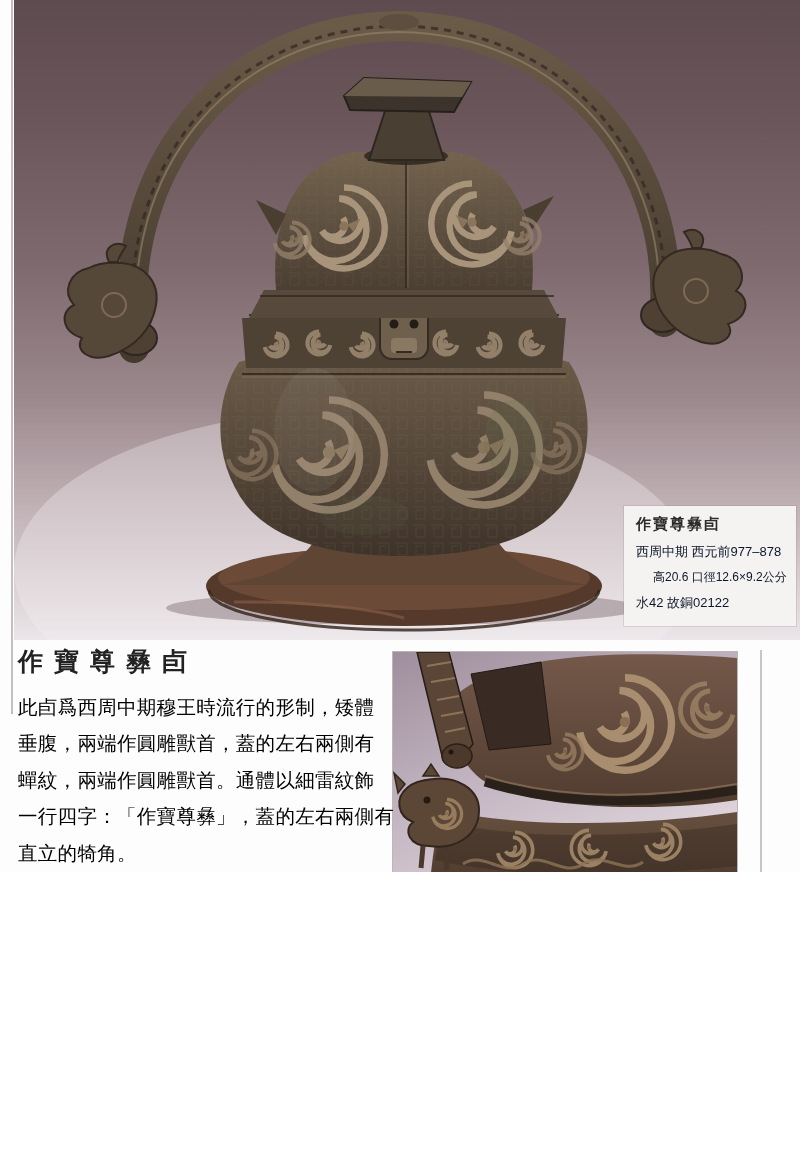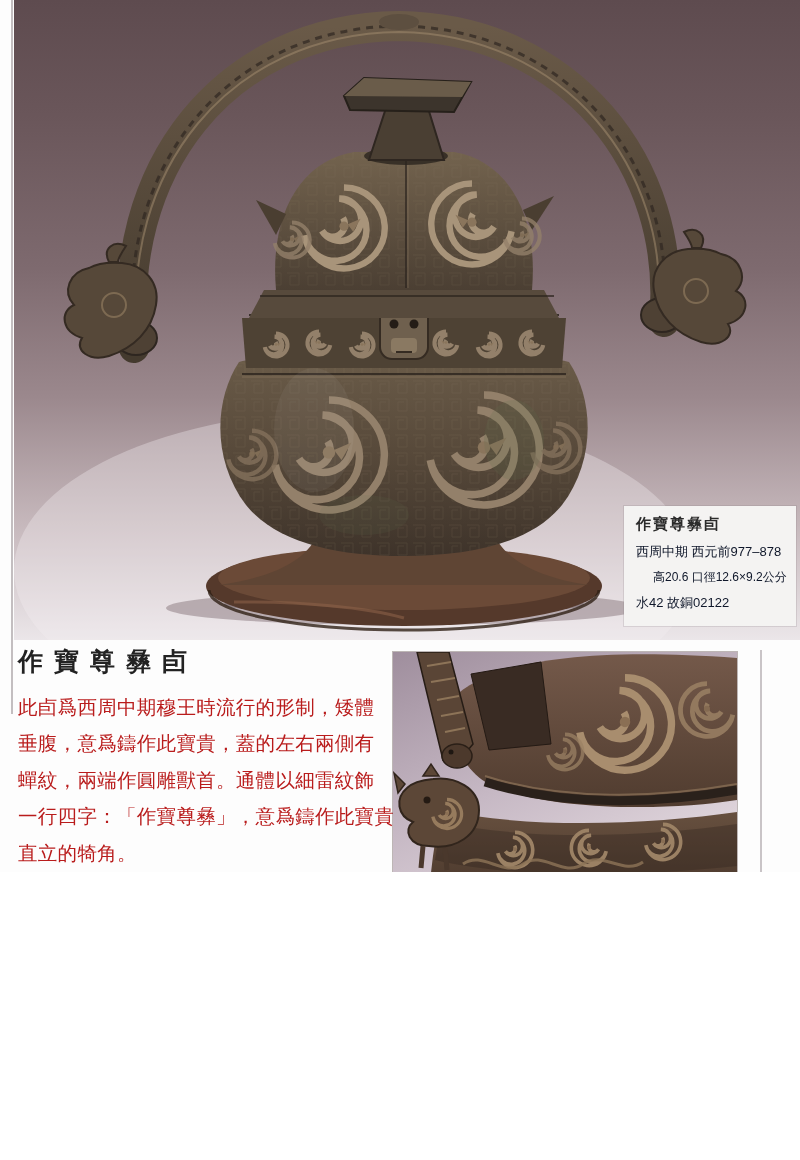--- a/index.html
+++ b/index.html
@@ -13,21 +13,21 @@
   
   .caption-box{position:absolute;left:610px;top:506px;width:172px;height:120px;background:#f4f3f2;
                box-sizing:border-box;padding:9px 6px 6px 12px;box-shadow:0 0 0 1px rgba(120,110,115,.18);}
   .cap-title{font-size:15px;font-weight:bold;letter-spacing:2px;color:#2b2b2b;margin:0 0 9px 0;}
   .cap-line{font-size:13px;color:#0f172a;margin:0 0 8px 0;white-space:nowrap;}
   .cap-line.small{font-size:12px;margin-left:17px;}
   
   .article{position:absolute;left:18px;top:644px;width:380px;}
   .article-title{font-size:25px;font-weight:600;letter-spacing:11px;color:#222;margin:0;line-height:34px;}
   .article-body{margin-top:11px;}
-  .article-line{font-size:19.5px;color:#b91c1c;line-height:36.4px;white-space:nowrap;letter-spacing:.3px;}
+  .article-line{font-size:19.5px;color:#000000;line-height:36.4px;white-space:nowrap;letter-spacing:.3px;}
   
   .detail-photo{position:absolute;margin:0;box-shadow:0 0 0 1px rgba(70,50,45,.35);}
   .detail-1{left:393px;top:652px;width:344px;height:243px;}
   .detail-2{left:393px;top:905px;width:344px;height:247px;}
   .detail-photo svg{display:block;}
 </style>
 </head>
 <body>
 
 <div class="page">
@@ -170,23 +170,23 @@
       <div class="cap-line">水42 故銅02122</div>
     </div>
   </figure>
 
   <div class="page-edge-line"></div>
 
   <section class="article">
     <h1 class="article-title">作寶尊彝卣</h1>
     <div class="article-body">
       <div class="article-line">此卣爲西周中期穆王時流行的形制，矮體</div>
-      <div class="article-line">垂腹，意爲鑄作此寶貴，蓋的左右兩側有</div>
+      <div class="article-line">垂腹，兩端作圓雕獸首，蓋的左右兩側有</div>
       <div class="article-line">蟬紋，兩端作圓雕獸首。通體以細雷紋飾</div>
-      <div class="article-line">一行四字：「作寶尊彝」，意爲鑄作此寶貴</div>
+      <div class="article-line">一行四字：「作寶尊彝」，蓋的左右兩側有</div>
       <div class="article-line">直立的犄角。</div>
     </div>
   </section>
 
   <figure class="detail-photo detail-1">
     <svg width="344" height="243" viewBox="0 0 344 243">
       <defs>
         <linearGradient id="d1bg" x1="0" y1="0" x2=".6" y2="1">
           <stop offset="0" stop-color="#9f8e9d"></stop>
           <stop offset=".55" stop-color="#c6b8c4"></stop>

